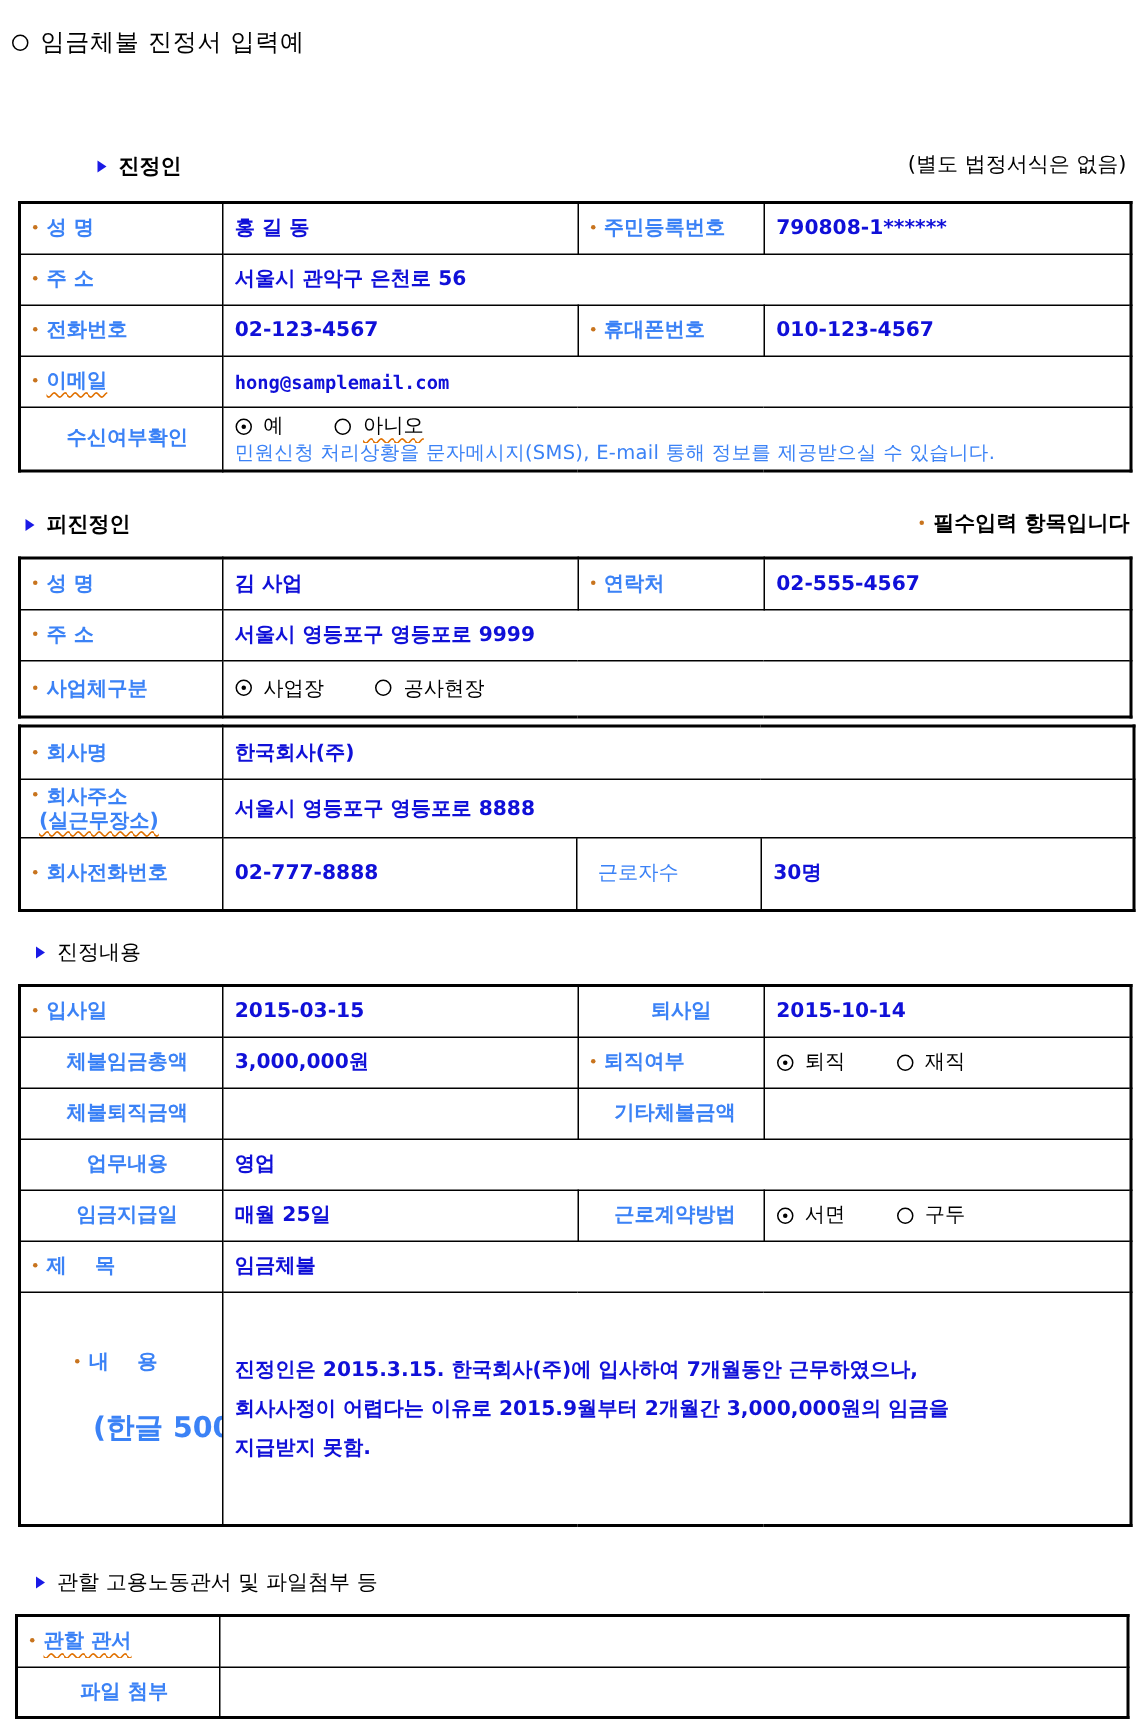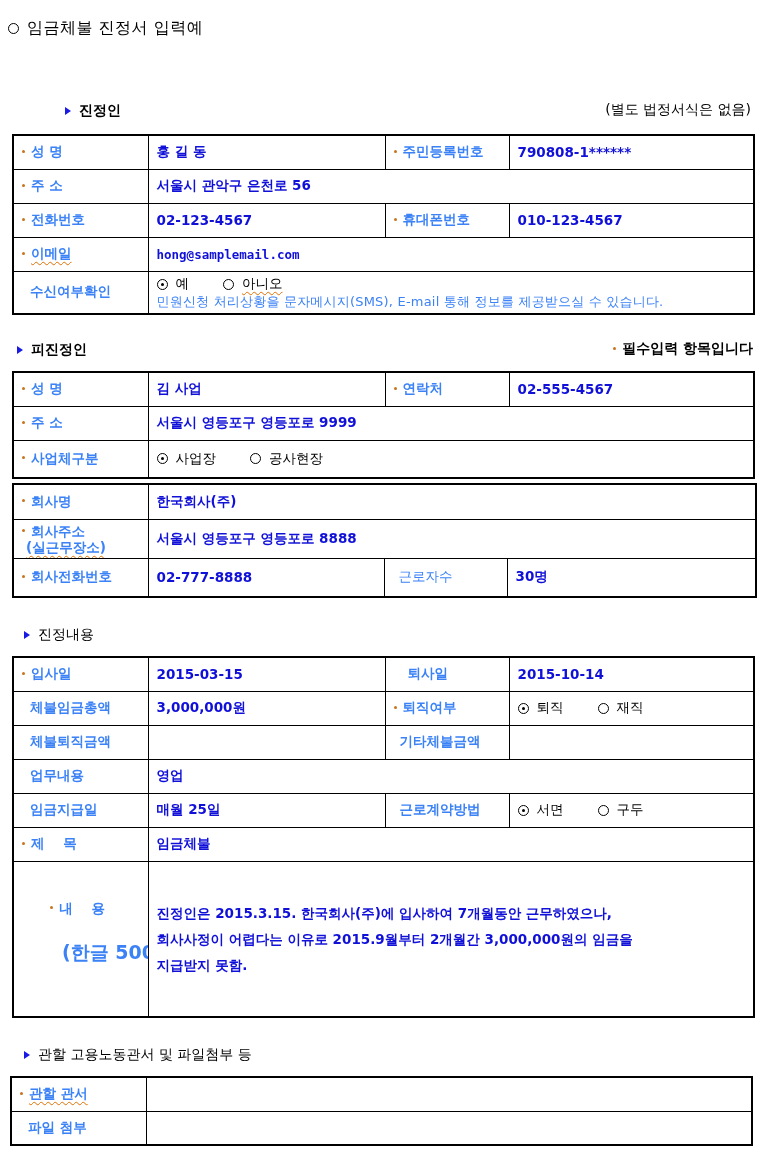--- a/index.html
+++ b/index.html
@@ -28,21 +28,21 @@
   .sec-note { font-size: 14px; }
   table.form {
     position: absolute; border-collapse: collapse; table-layout: fixed;
     border: 2.5px solid #000; font-size: 13.5px;
   }
   table.form td {
     border: 1px solid #000; padding: 0 8px; vertical-align: middle; box-sizing: border-box;
     white-space: nowrap; overflow: hidden;
   }
   td.label { font-weight: bold; color: #3b82f6; }
-  td.label.center { text-align: left; padding-left: 16px; }
+  td.label.center { text-align: center; padding-left: 16px; }
   td.val { color: #1010d8; font-weight: bold; }
   .bullet {
     display: inline-block; width: 3px; height: 3px; border-radius: 50%;
     background: #c8741e; vertical-align: middle; margin-right: 6px; position: relative; top: -1px;
   }
   .radio-group { display: flex; align-items: center; gap: 0; font-weight: normal; color: #000; }
   .radio { display: inline-flex; align-items: center; gap: 8px; margin-right: 34px; }
   .radio-mark {
     width: 11px; height: 11px; border: 1px solid #000; border-radius: 50%;
     box-sizing: border-box; position: relative; display: inline-block;
@@ -174,21 +174,21 @@
     <td class="label"><span class="bullet"></span><span>회사명</span></td>
     <td class="val" colspan="3">한국회사(주)</td>
   </tr>
   <tr style="height:39px">
     <td class="label" style="line-height:16px;">
       <span class="bullet"></span><span>회사주소</span><br>
       <span class="spell" style="padding-left:4px;">(실근무장소)</span>
     </td>
     <td class="val" colspan="3">서울시 영등포구 영등포로 8888</td>
   </tr>
-  <tr style="height:39px">
+  <tr style="height:49px">
     <td class="label"><span class="bullet"></span><span>회사전화번호</span></td>
     <td class="val">02-777-8888</td>
     <td class="label" style="padding-left:14px; font-weight:normal;">근로자수</td>
     <td class="val">30명</td>
   </tr>
 </tbody>
   </table>
 
 <div class="abs sec-head" style="left:24px; top:626px; font-weight:normal;">
   <span class="tri-icon"></span>

